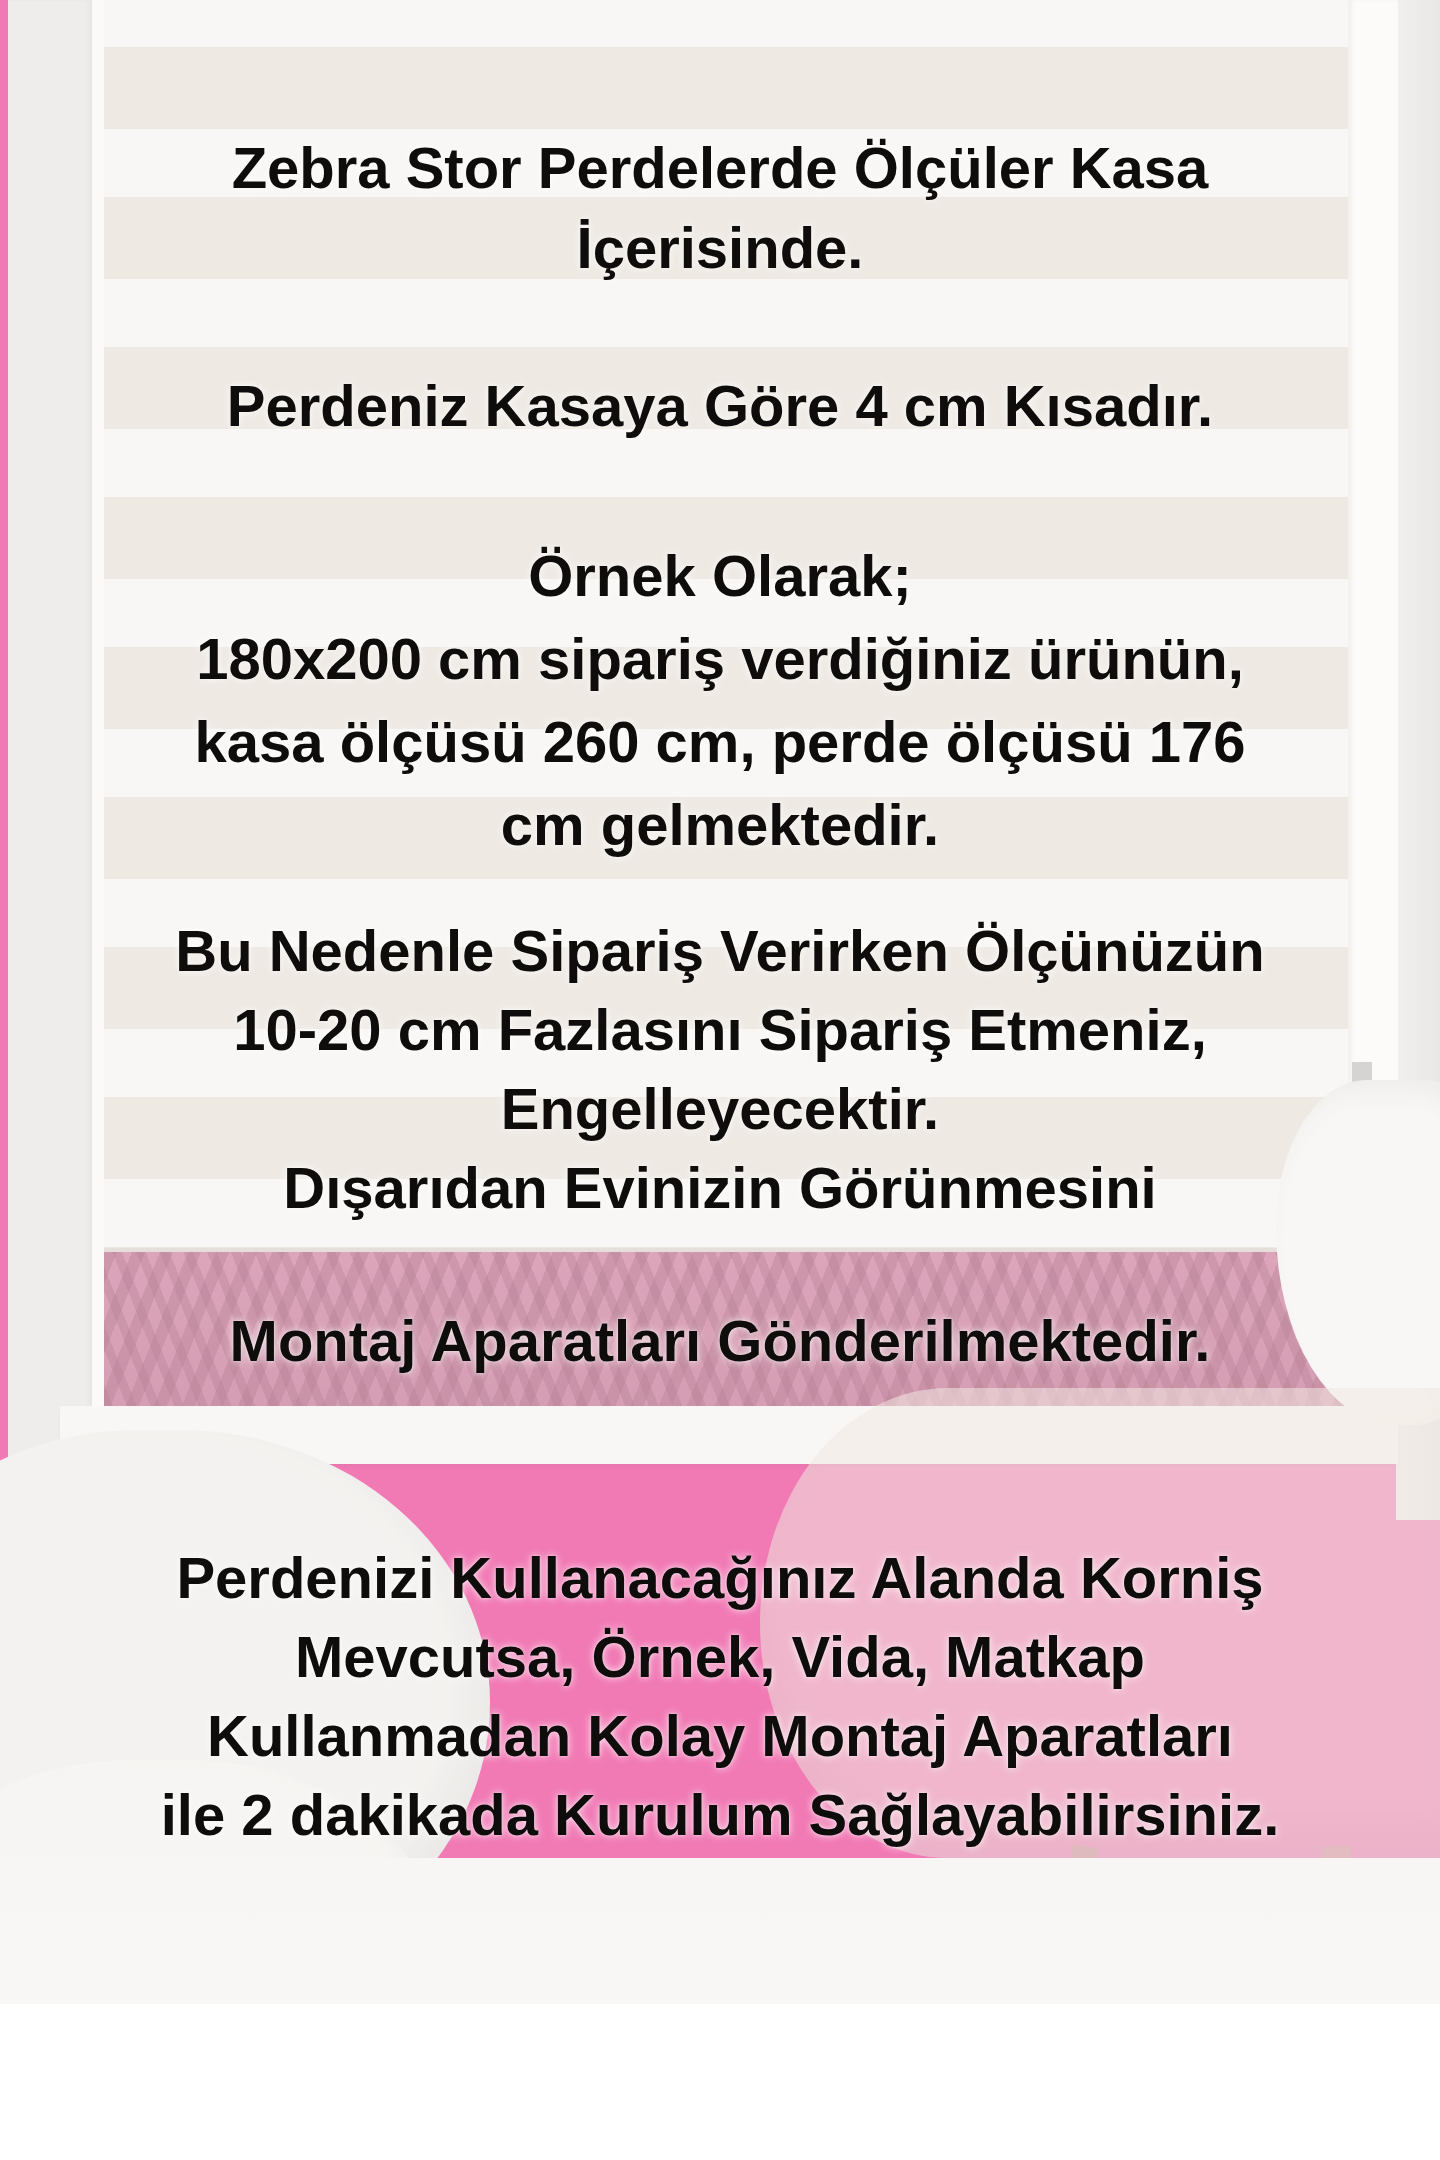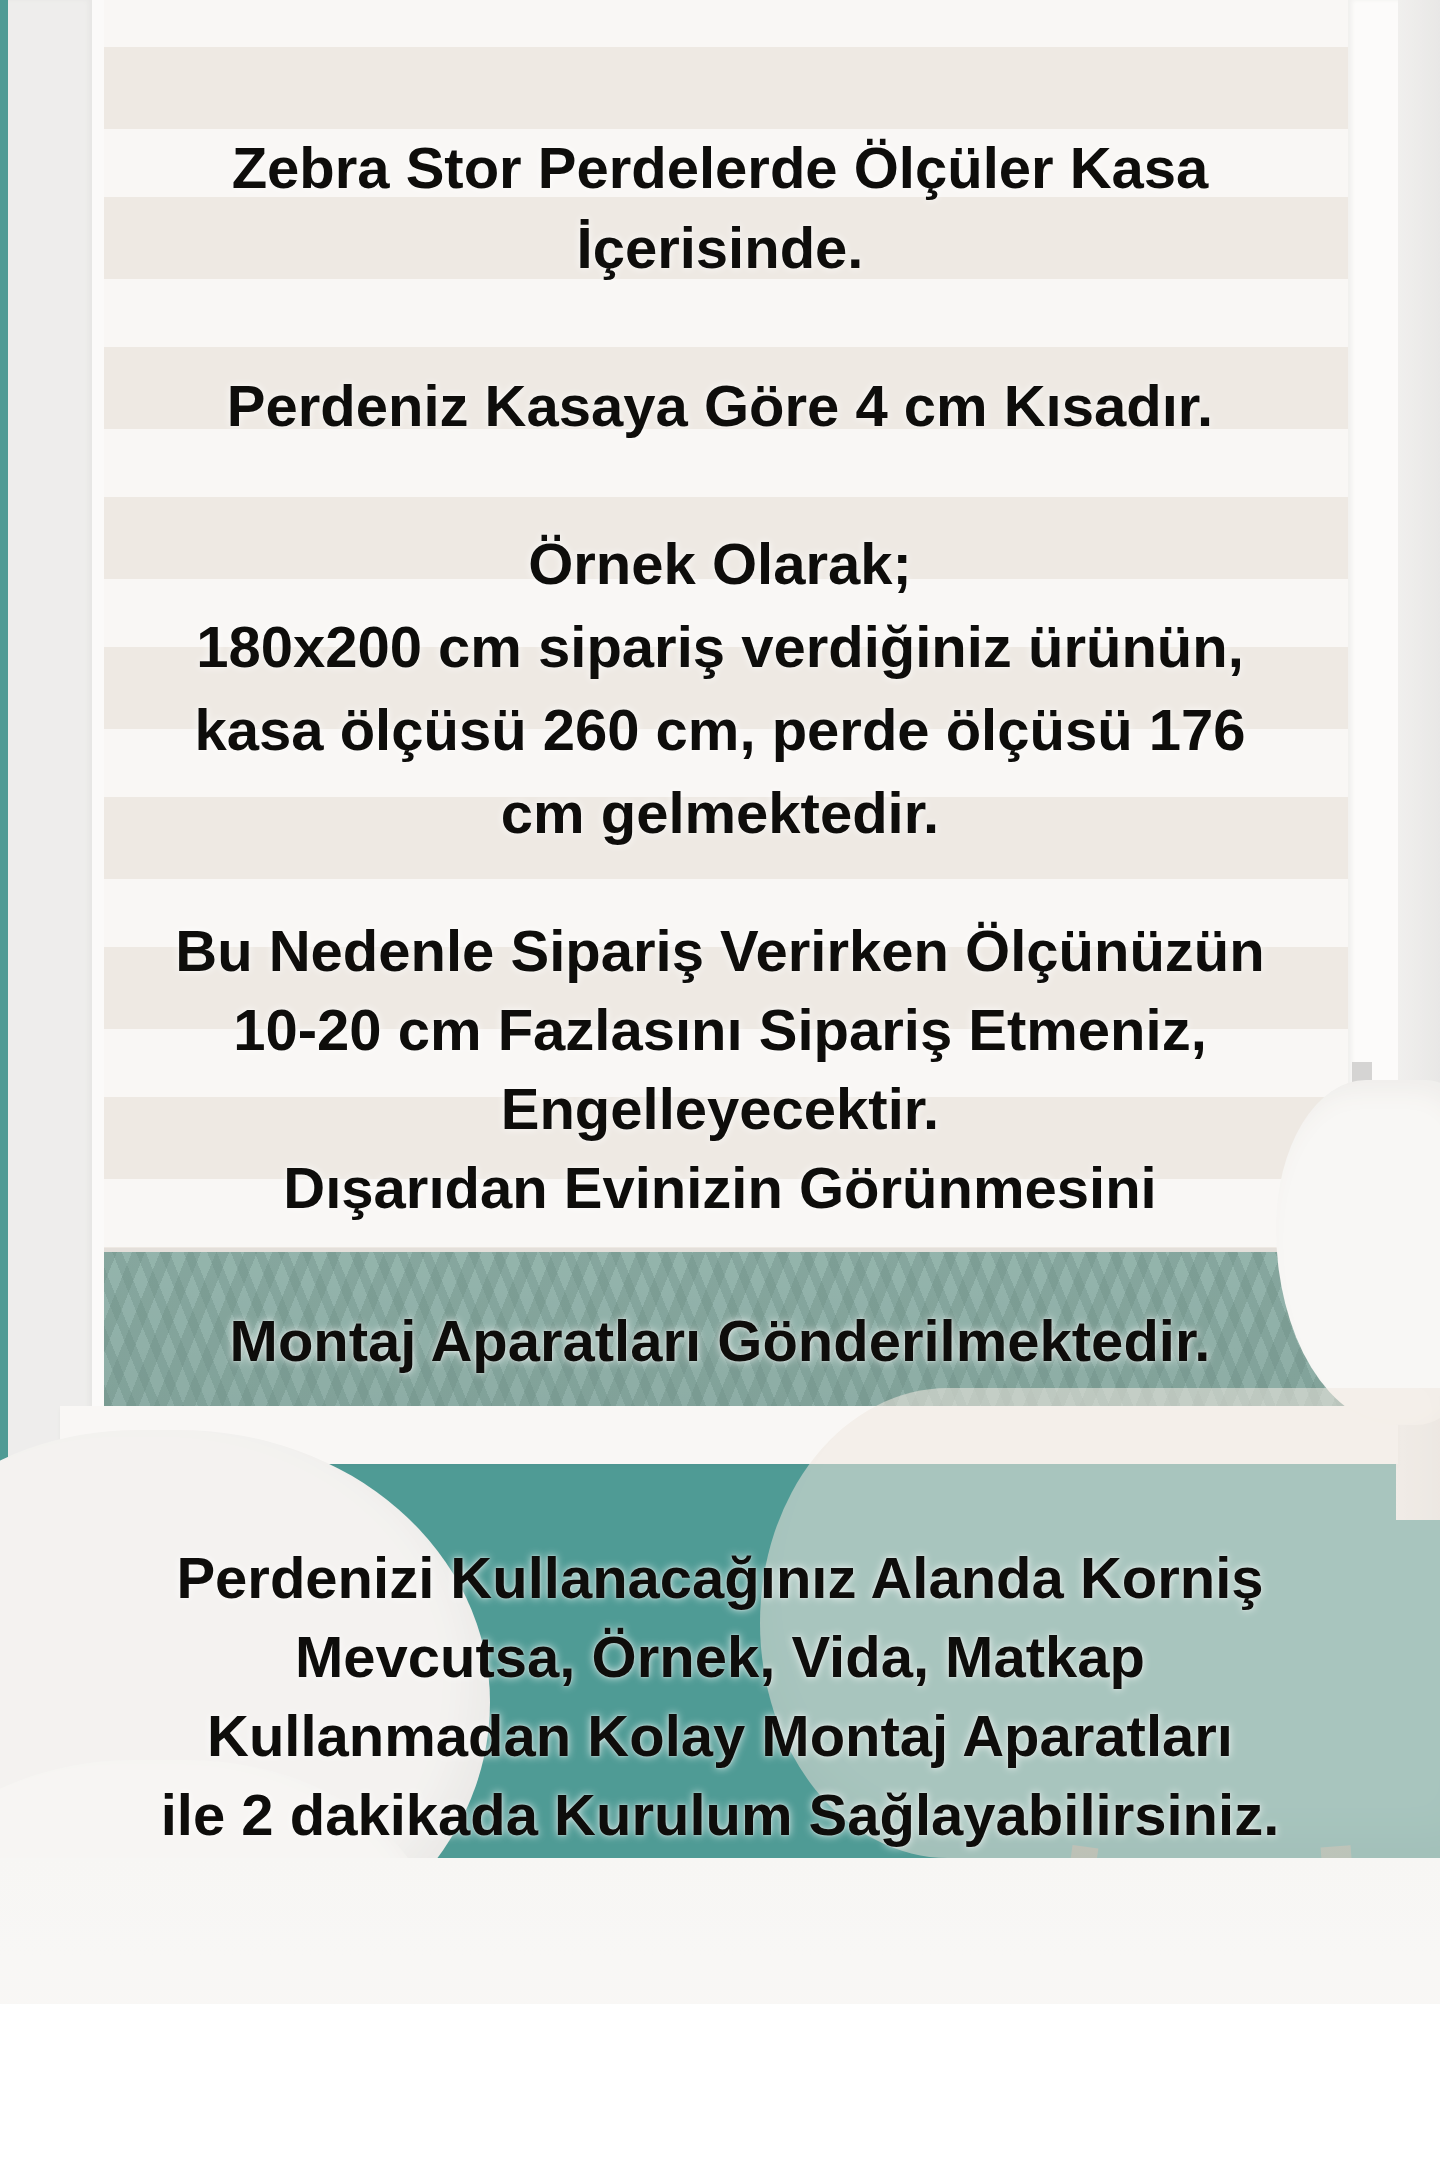--- a/index.html
+++ b/index.html
@@ -5,21 +5,21 @@
 <style>
   :root{
     --text:#0e0d0b; --stripe-light:#f7f5f2; --stripe-beige:#e8e1d9;
     --wall-left:#e8e7e5; --wall-right:#e0dfdd; --frame-white:#fbfaf8;
     --window-view:#b7b2a5; --sill:#f7f5f2; --chair:#ece1d6;
     --chair-leg:#cfb4a4; --throw:#f6f4f1; --blanket:#f0eeeb; --floor:#f8f6f4;
   }
   html,body{margin:0;padding:0;background:#ffffff;}
   .canvas{
     position:relative; width:1440px; height:2004px; overflow:hidden;
-    background:#0f766e;
+    background:#ec4899;
     font-family:"Liberation Sans","DejaVu Sans",sans-serif;
   }
   .abs{position:absolute;}
 
   
   .wall-right{left:1396px;top:0;width:44px;height:1520px;
     background:linear-gradient(90deg,#eceae8,var(--wall-right));}
   .frame-right{left:1348px;top:0;width:50px;height:1462px;background:var(--frame-white);
     box-shadow:inset 4px 0 4px rgba(0,0,0,.06);}
   .frame-left{left:8px;top:0;width:84px;height:1462px;background:var(--wall-left);
@@ -62,21 +62,21 @@
   .veil{left:0;top:0;width:1440px;height:2160px;background:rgba(255,255,255,.27);}
 
   
   .text-layer{position:absolute;left:0;top:0;width:1440px;height:2160px;z-index:5;}
   .text-block{position:absolute;left:0;width:1440px;text-align:center;}
   .line{
     white-space:nowrap; font-weight:700; font-size:58px; line-height:80px;
     color:var(--text); letter-spacing:0px;
     text-shadow:0 0 8px rgba(255,255,255,.85), 0 0 2px rgba(255,255,255,.6);
   }
-  .b1{top:128px;} .b2{top:366px;} .b3{top:522px;text-align:center;}
+  .b1{top:128px;} .b2{top:366px;} .b3{top:534px;text-align:center;}
   .b4{top:911px;} .b5{top:1301px;} .b6{top:1538px;}
   .b3 .line{line-height:83px;} .b4 .line,.b6 .line{line-height:79px;}
 </style>
 </head>
 <body>
 
 <div class="canvas">
 
   <div class="abs wall-right"></div>
   <div class="abs frame-right"></div>

